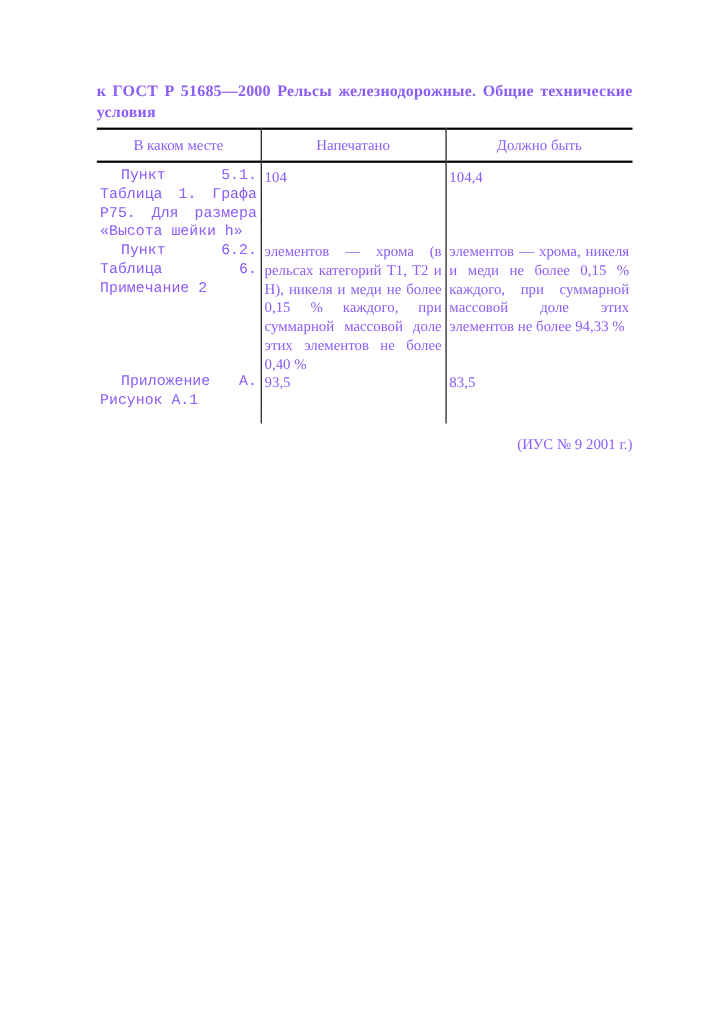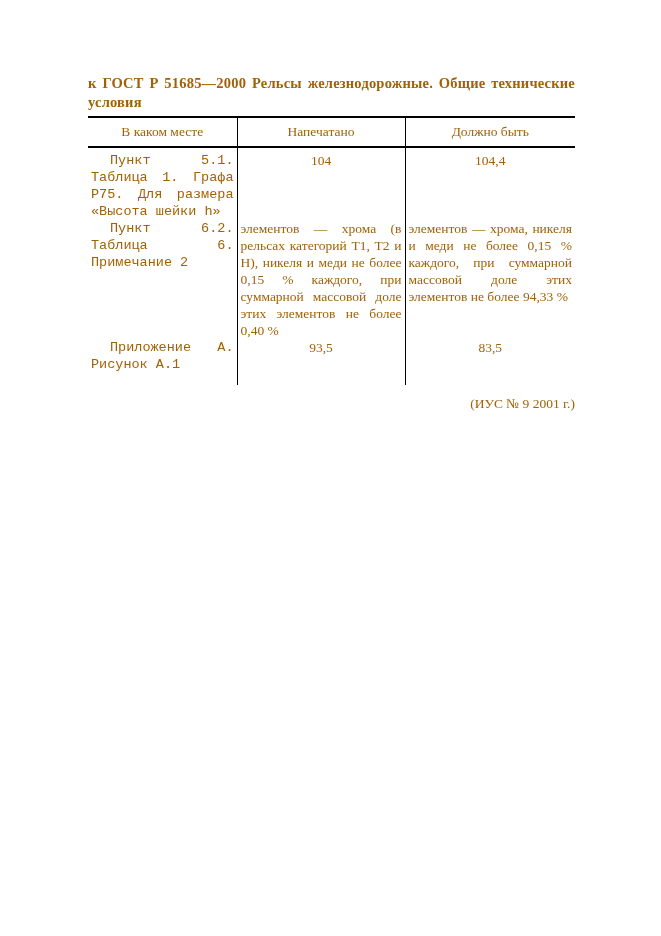--- a/index.html
+++ b/index.html
@@ -7,21 +7,21 @@
     padding: 0;
     background: #ffffff;
   }
   .canvas {
     position: relative;
     width: 661px;
     height: 936px;
     background: #ffffff;
     overflow: hidden;
     font-family: "Liberation Serif", "DejaVu Serif", serif;
-    color: #a16207;
+    color: #8b5cf6;
   }
   .page {
     position: absolute;
     left: 88px;
     top: 74px;
     width: 487px;
   }
   .doc-title {
     font-weight: bold;
     font-size: 14.5px;
@@ -50,21 +50,21 @@
   table.errata td + td {
     border-left: 1.5px solid #000;
   }
   table.errata td {
     padding: 0 3px;
     vertical-align: top;
   }
   tr.row-first td { padding-top: 4px; }
   td.v-bottom { vertical-align: bottom; }
   td.justify { text-align: justify; }
-  td.center { text-align: center; }
+  td.center { }
   td.indent { text-indent: 19px; font-family: Liberation Mono, monospace; }
   td.indent-lg { text-indent: 24px; }
   tr.spacer td { height: 12px; padding: 0; }
   .note {
     margin-top: 10px;
     text-align: right;
     font-size: 13.5px;
     line-height: 17px;
   }
 </style>

